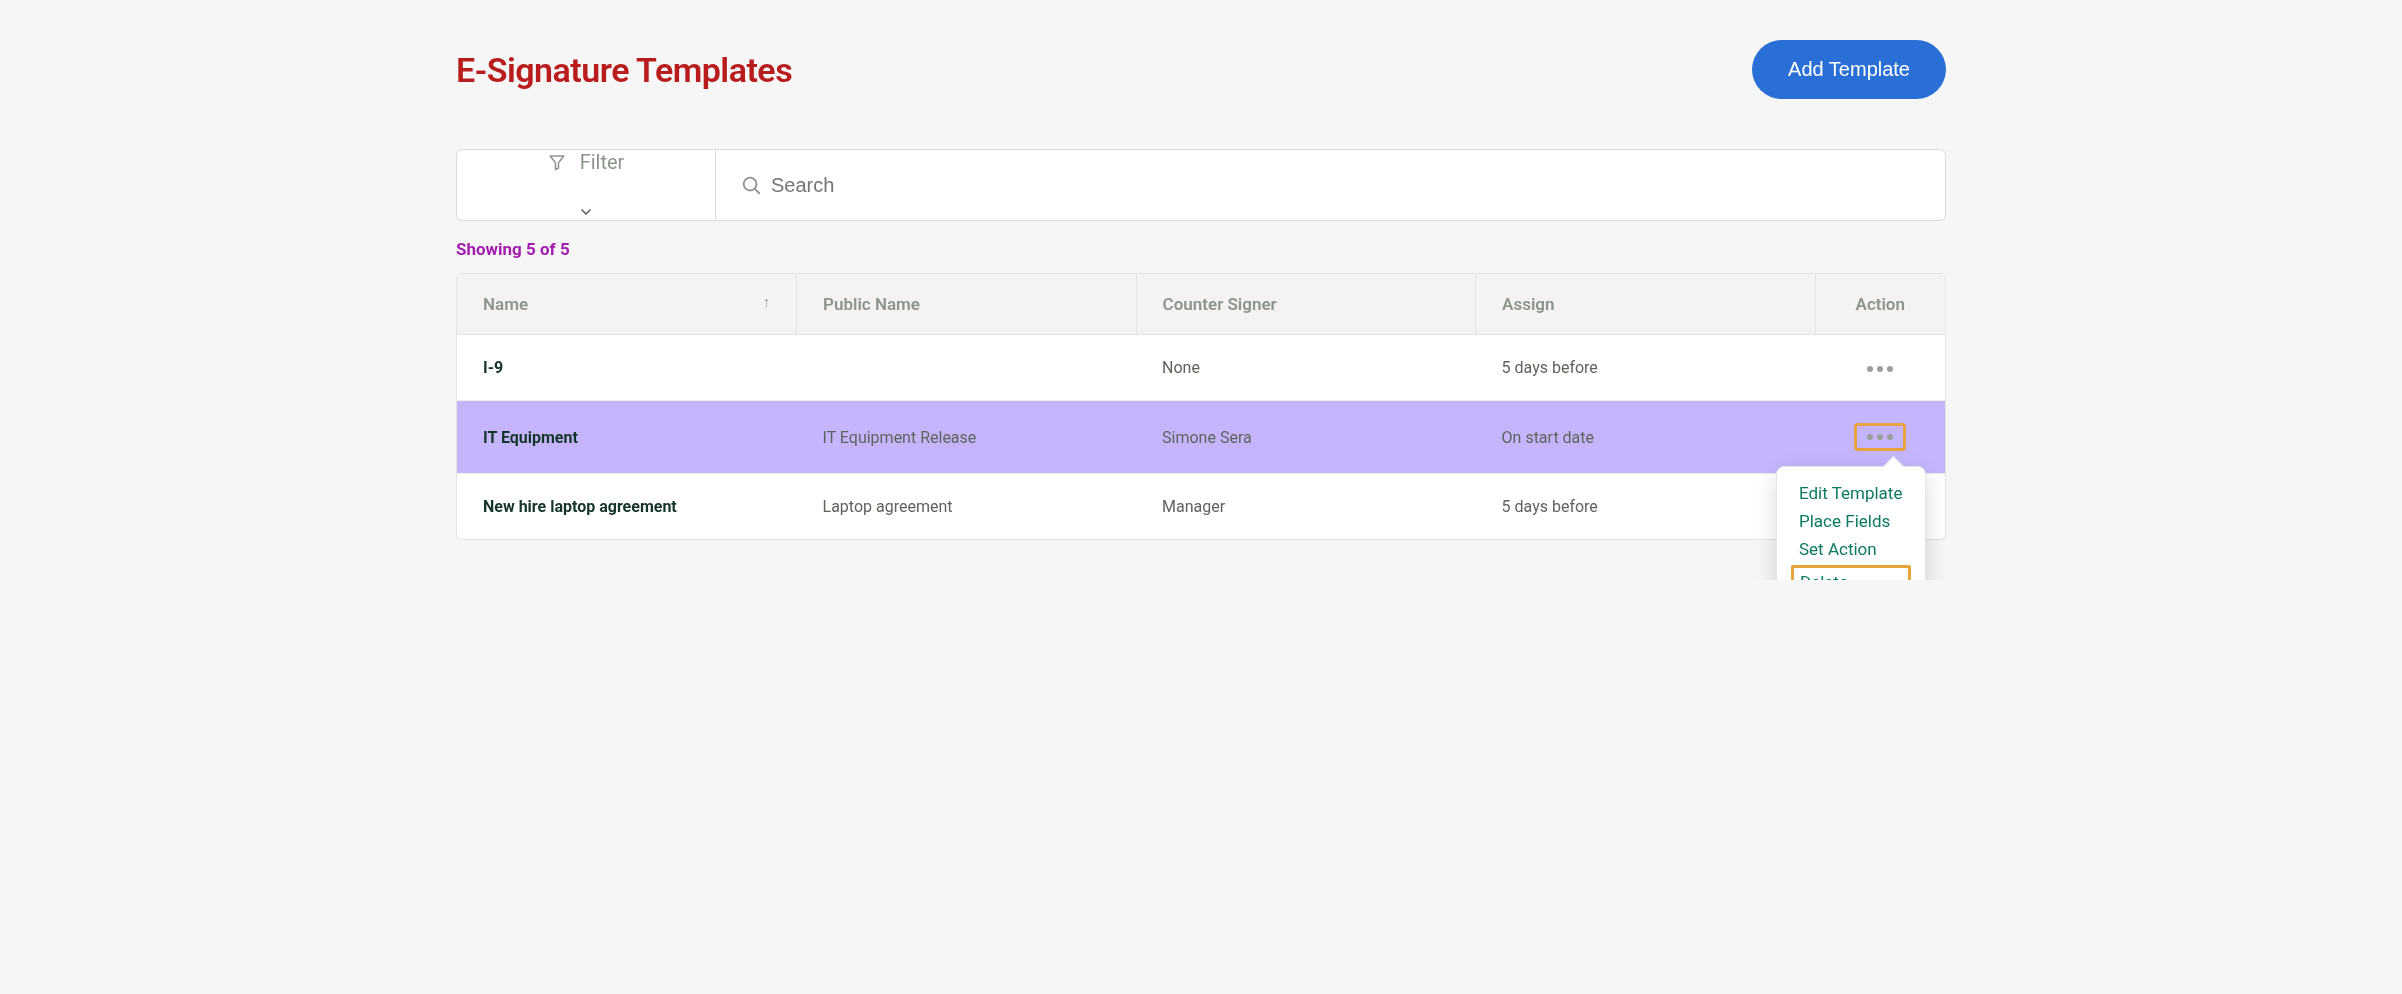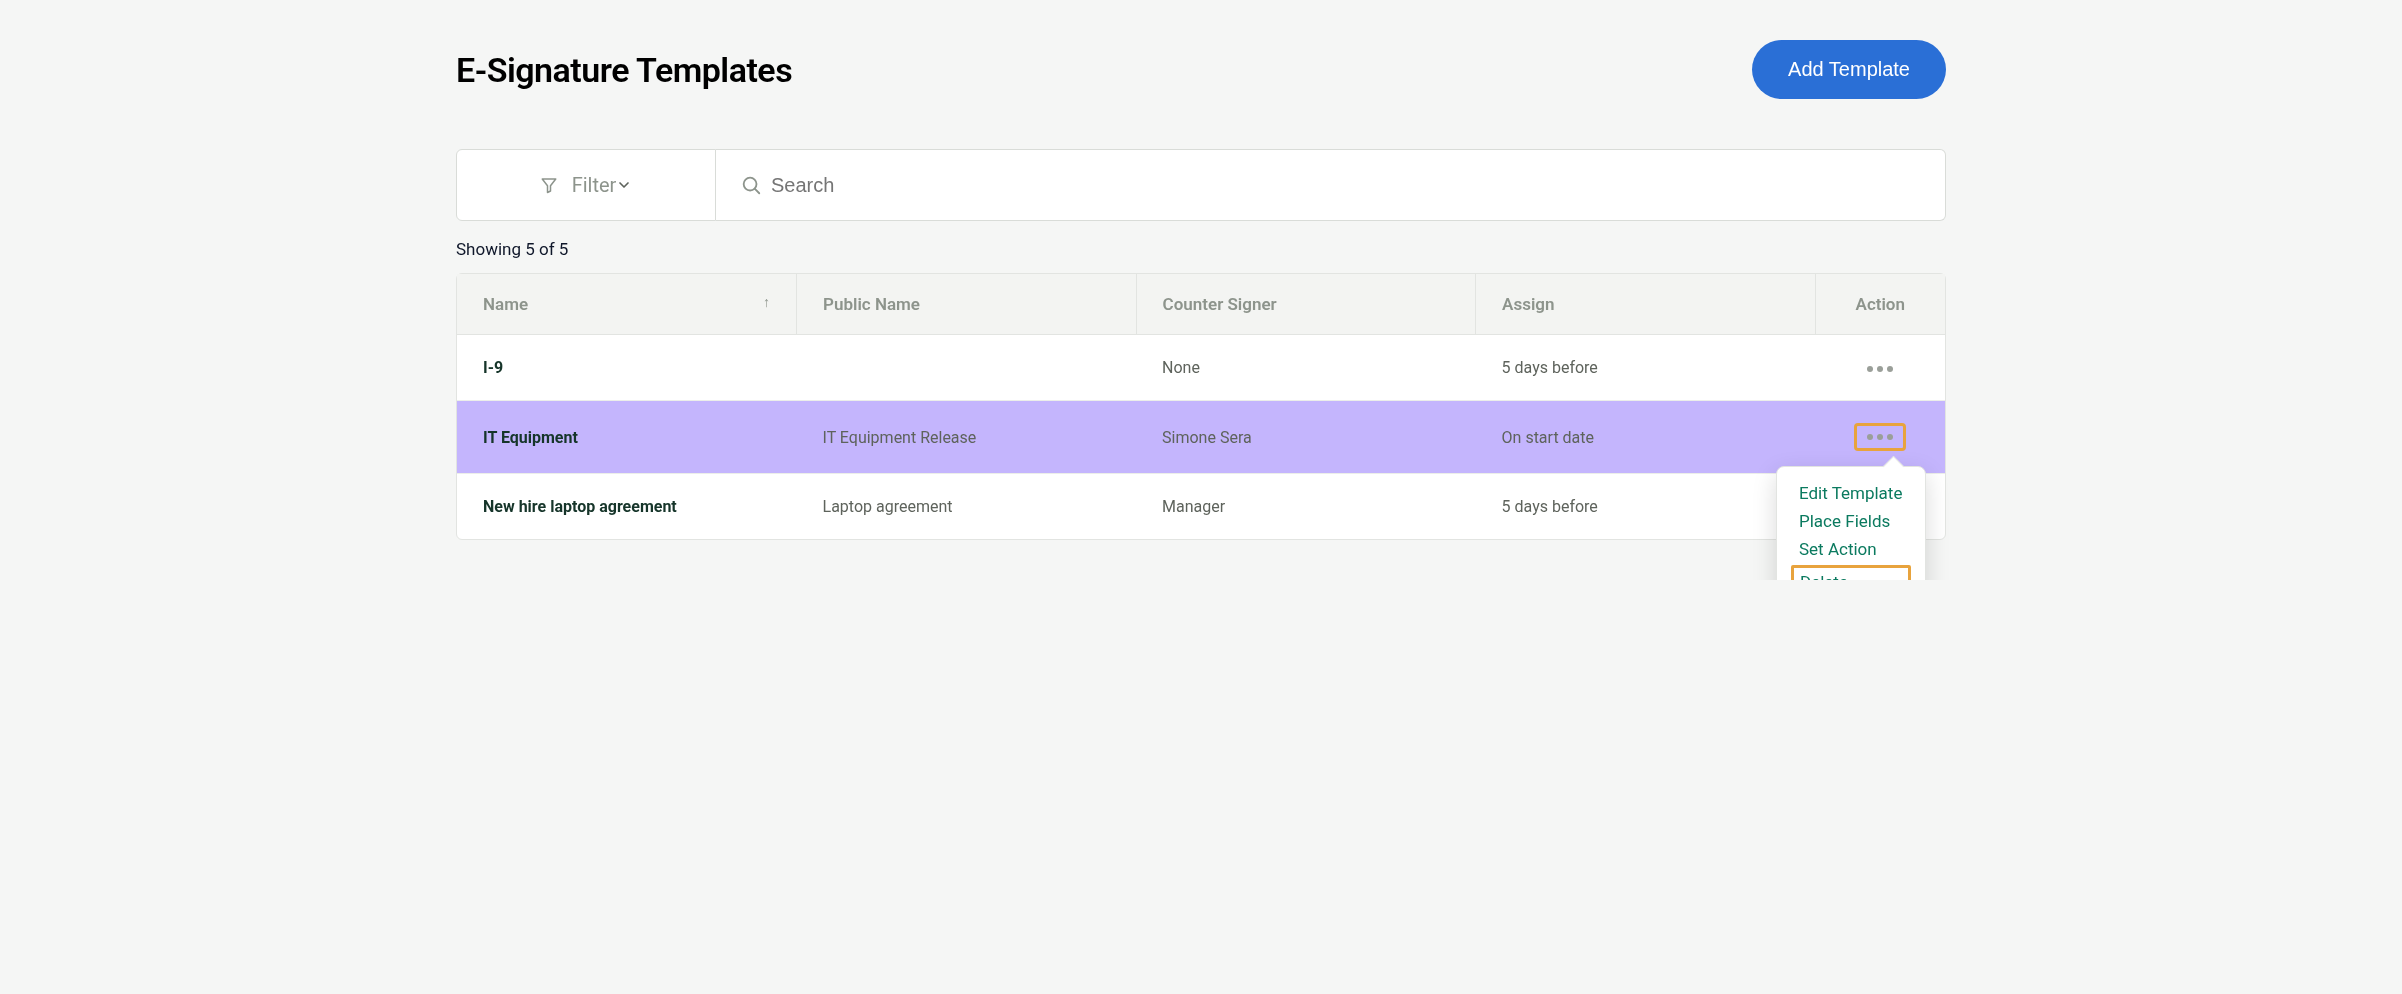--- a/index.html
+++ b/index.html
@@ -15,21 +15,21 @@
     }
     .header-row {
       display: flex;
       justify-content: space-between;
       align-items: center;
       margin-bottom: 50px;
     }
     h1 {
       font-size: 34px;
       font-weight: 600;
-      color: #000000;
+      color: #b91c1c;
       letter-spacing: -0.5px;
     }
     .btn-primary {
       background: #2a6fd6;
       color: #fff;
       border: none;
       border-radius: 30px;
       padding: 18px 36px;
       font-size: 20px;
       font-weight: 500;
@@ -45,22 +45,23 @@
       background: #fff;
       border: 1px solid #d9dcd8;
       display: flex;
       align-items: center;
       height: 72px;
       padding: 0 24px;
     }
     .filter-box {
       width: 260px;
       border-radius: 6px 0 0 6px;
-      justify-content: center;
-      cursor: pointer;
+      justify-content: space-between;
+      cursor: pointer;
+      flex-direction: column;
     }
     .filter-left { display: flex; align-items: center; gap: 14px; }
     .search-box {
       flex: 1;
       border-left: none;
       border-radius: 0 6px 6px 0;
       gap: 9px;
     }
     .search-input {
       border: none;
@@ -68,22 +69,22 @@
       font-size: 20px;
       color: #8d948c;
       width: 100%;
       background: transparent;
     }
     .filter-label { color: #8d948c; font-size: 20px; }
     .icon { display: inline-flex; align-items: center; justify-content: center; }
     .icon svg { display: block; }
 
     .showing-text {
-      color: #0f172a;
-      font-weight: 400;
+      color: #a21caf;
+      font-weight: 700;
       font-size: 17px;
       margin-bottom: 14px;
     }
 
     .table-wrap {
       background: #fff;
       border: 1px solid #e2e4e1;
       border-radius: 6px;
       overflow: visible;
       position: relative;

